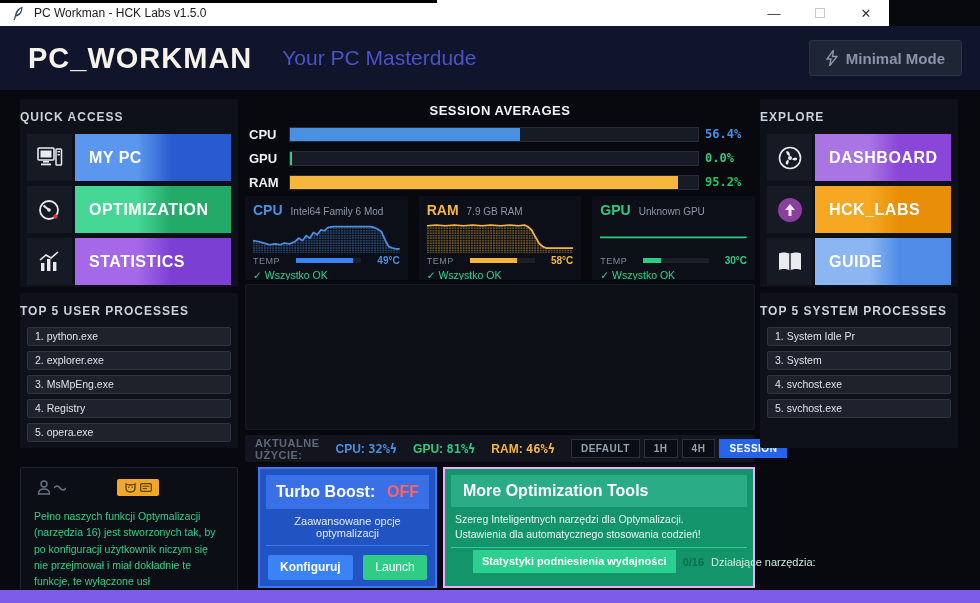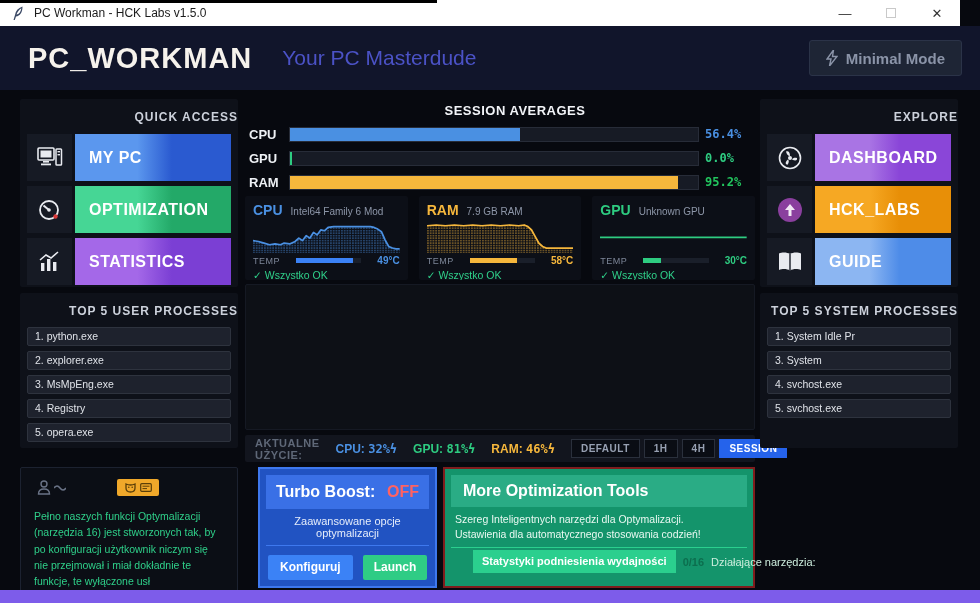--- a/index.html
+++ b/index.html
@@ -4,61 +4,61 @@
 <style>
   * { margin:0; padding:0; box-sizing:border-box; }
   html,body { width:980px; height:603px; }
   body {
     position:relative; overflow:hidden;
     background:#07090f;
     font-family:"Liberation Sans", sans-serif;
     -webkit-font-smoothing:antialiased;
   }
   
-  .titlebar { position:absolute; top:0; left:0; width:960px; height:26px; background:#ffffff;
+  .titlebar { position:absolute; top:0; left:0; width:889px; height:26px; background:#ffffff;
     display:flex; align-items:center; z-index:2; }
   .topstrip { position:absolute; top:0; left:0; width:437px; height:3px; background:#000; z-index:3; }
   .tb-icon { margin-left:12px; display:flex; }
   .tb-title { margin-left:9px; font-size:12px; color:#1b1b1b; }
   .tb-controls { margin-left:auto; display:flex; height:100%; }
   .tb-btn { width:46px; height:100%; display:flex; align-items:center; justify-content:center;
     font-size:13px; color:#333; cursor:default; }
   .tb-max-box { width:10px; height:10px; border:1px solid #c9c9c9; }
   
   .header { position:absolute; top:26px; left:0; width:980px; height:64px; background:#11152b;
     display:flex; align-items:center; }
   .logo { margin-left:28px; font-size:29px; font-weight:bold; color:#f6f2ec; letter-spacing:1px; }
   .tagline { margin-left:30px; font-size:21px; color:#4b52c6; }
   .minimal-btn { margin-left:auto; margin-right:18px; height:36px; padding:0 16px;
     background:#1e2535; border:1px solid #2b3348; border-radius:3px;
     display:flex; align-items:center; gap:8px; color:#8b94a8; font-weight:bold; font-size:15px; }
   
   .main { position:absolute; top:90px; left:0; width:980px; height:497px; background:#07090f; }
   .panel { position:absolute; background:#0e1119; border-radius:2px; }
-  .panel-title { text-align:right; padding-top:11px; font-size:12px; font-weight:bold;
+  .panel-title { text-align:left; padding-top:11px; font-size:12px; font-weight:bold;
     color:#ccd1db; letter-spacing:1px; }
   
   .nav-rows { margin-top:10px; padding:0 7px; }
   .nav-row { display:flex; height:47px; margin-bottom:5px; }
   .nav-icon { width:45px; background:#161a24; display:flex; align-items:center; justify-content:center;
     color:#e9ebf0; margin-right:3px; flex:none; }
   .nav-btn { flex:1; color:#fff; font-weight:bold; font-size:16px; line-height:47px;
     padding-left:14px; letter-spacing:0.5px; white-space:nowrap; overflow:hidden; }
   .grad-blue   { background:linear-gradient(90deg,#5b97ee 0%,#5b97ee 40%,#2a5ad0 62%,#2a5ad0 100%); }
   .grad-green  { background:linear-gradient(90deg,#46d695 0%,#46d695 40%,#23a968 62%,#23a968 100%); }
   .grad-purple { background:linear-gradient(90deg,#a468e8 0%,#a468e8 40%,#7b3fd4 62%,#7b3fd4 100%); }
   .grad-violet { background:linear-gradient(90deg,#a974e4 0%,#a974e4 40%,#8a46d8 62%,#8a46d8 100%); }
   .grad-orange { background:linear-gradient(90deg,#f6a823 0%,#f6a823 40%,#e88f07 62%,#e88f07 100%); }
   .grad-sky    { background:linear-gradient(90deg,#8cb6f2 0%,#8cb6f2 40%,#4e8ce8 62%,#4e8ce8 100%); }
   
   .proc-rows { margin-top:9px; padding:0 7px; }
   .proc-row { height:19px; margin-bottom:5px; background:#1e222d; border:1px solid #2e333e;
     border-radius:2px; font-size:10.5px; color:#dfe2e8; line-height:17px; padding-left:7px; }
   
-  .sa-title { position:absolute; left:260px; top:13px; width:510px; text-align:center;
+  .sa-title { position:absolute; left:245px; top:13px; width:510px; text-align:center;
     font-size:13px; font-weight:bold; color:#f2f4f8; letter-spacing:0.5px; }
   .sa-bars { position:absolute; left:245px; top:32px; width:510px; }
   .sa-row { display:flex; align-items:center; height:24px; }
   .sa-label { width:44px; font-weight:bold; font-size:13px; color:#eef1f5; padding-left:4px; }
   .sa-track { width:410px; height:15px; background:#171b25; border:1px solid #272c38; position:relative; }
   .sa-fill { position:absolute; left:0; top:0; bottom:0; }
   .sa-val { margin-left:6px; font-family:"DejaVu Sans Mono", monospace; font-size:12px; font-weight:bold; }
   
   .monitors { position:absolute; left:245px; top:106px; width:510px; height:84px; display:flex; gap:11px; }
   .mon { flex:1; background:#0c0f17; padding:6px 8px 4px; border-radius:2px; overflow:hidden; }
@@ -91,24 +91,24 @@
   .tb-head { margin:6px; height:34px; background:#3a70e6; display:flex; align-items:center;
     justify-content:space-between; padding:0 10px; }
   .tb-h-title { font-weight:bold; font-size:16px; color:#fff; }
   .tb-h-state { font-weight:bold; font-size:16px; color:#ff6262; }
   .tb-sub { text-align:center; font-size:11px; color:#e4ecfa; margin:2px 4px 6px; }
   .tb-div { height:1px; background:#3e78ee; margin:0 6px; }
   .tb-btns { margin:9px 8px 0; display:flex; justify-content:space-between; }
   .btn-konfiguruj { background:#3b82f6; padding:0 12px; height:25px; line-height:25px;
     font-weight:bold; font-size:12px; color:#fff; border-radius:2px; }
   .btn-launch { background:#2fcc85; width:64px; height:25px; line-height:25px; text-align:center;
-    font-weight:bold; font-size:12px; color:#fff; border-radius:2px; }
+    font-weight:normal; font-size:12px; color:#fff; border-radius:2px; }
   
   .tools { position:absolute; left:443px; top:377px; width:312px; height:121px;
-    background:#14946b; border:2px solid #7f1d1d; }
+    background:#14946b; border:2px solid #f0abfc; }
   .tl-head { margin:6px; height:32px; background:#2aac85; line-height:32px; padding-left:12px;
     font-weight:bold; font-size:16px; color:#fff; }
   .tl-line { margin:3px 10px 0; font-size:10.5px; color:#e9f9f2; }
   .tl-div { height:1px; background:#2bcf8e; margin:7px 6px 0; }
   .tl-bottom { margin:2px 8px 0; display:flex; align-items:center; gap:7px;padding-left:20px; }
   .stats-btn { background:#2bcf8e; height:23px; line-height:23px; padding:0 9px;
     font-weight:bold; font-size:11px; color:#fff; white-space:nowrap; }
   .tl-count { font-weight:bold; font-size:11px; color:#0c6e4e; }
   .tl-count-label { font-size:11px; color:#cdeede; white-space:nowrap; }
   

